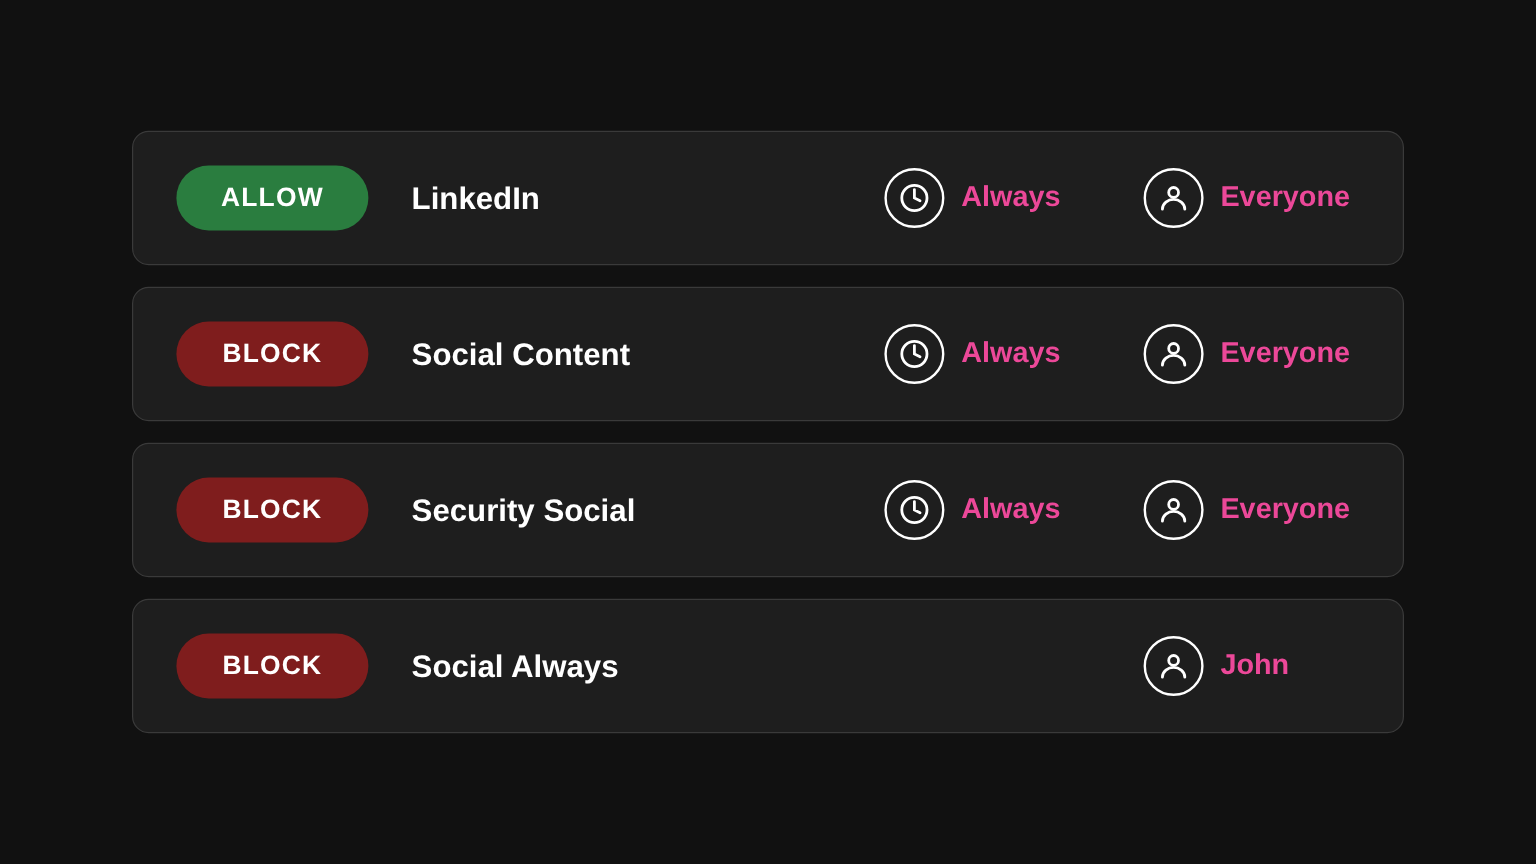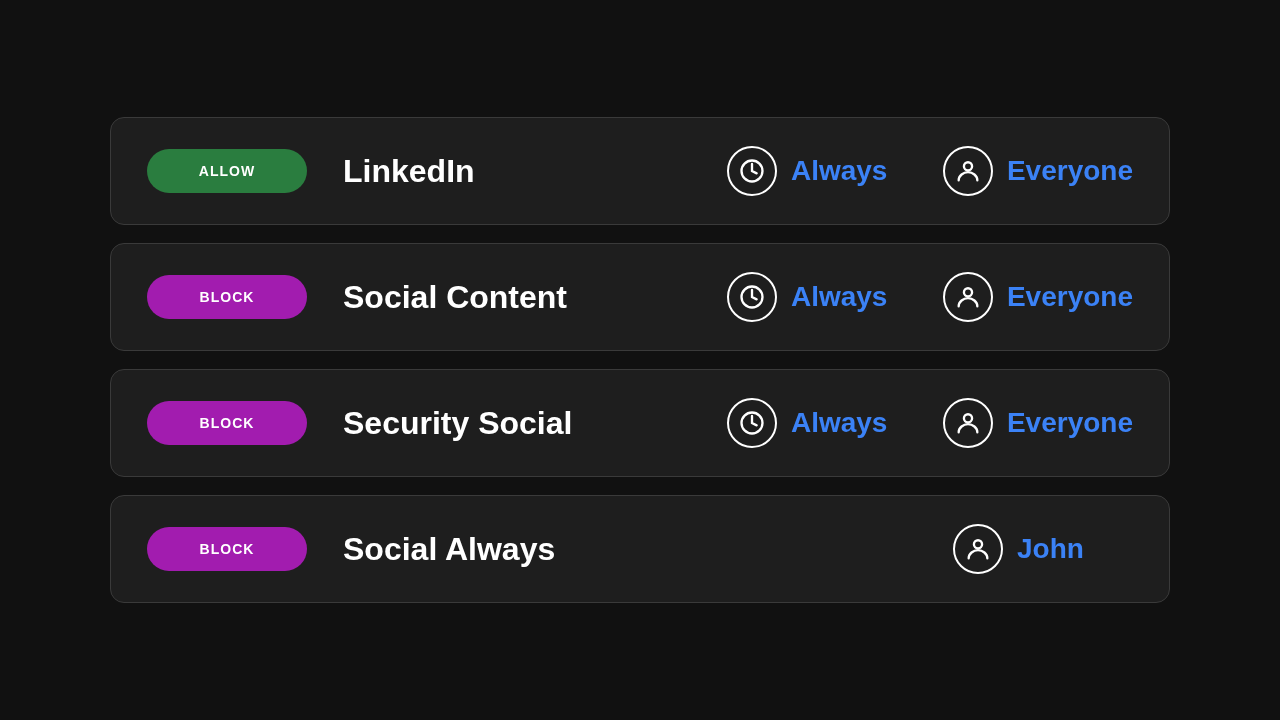--- a/index.html
+++ b/index.html
@@ -33,53 +33,53 @@
       padding: 28px 36px;
       display: flex;
       align-items: center;
       gap: 36px;
     }
 
     .action-badge {
       min-width: 160px;
       padding: 14px 20px;
       border-radius: 30px;
-      font-size: 14px;
+      font-size: 22px;
       font-weight: 800;
       color: #ffffff;
       text-align: center;
       letter-spacing: 1px;
     }
 
     .action-badge.allow {
       background-color: #2a7d3f;
     }
 
     .action-badge.block {
-      background-color: #a21caf;
+      background-color: #7f1d1d;
     }
 
     .rule-name {
       flex: 1;
-      font-size: 32px;
+      font-size: 26px;
       font-weight: 700;
       color: #ffffff;
     }
 
     .rule-meta {
       display: flex;
       align-items: center;
       gap: 14px;
       min-width: 180px;
     }
 
     .rule-meta-text {
-      font-size: 28px;
+      font-size: 24px;
       font-weight: 700;
-      color: #3b82f6;
+      color: #ec4899;
     }
 
     .icon-circle {
       width: 50px;
       height: 50px;
       border-radius: 50%;
       border: 2.5px solid #ffffff;
       display: flex;
       align-items: center;
       justify-content: center;

